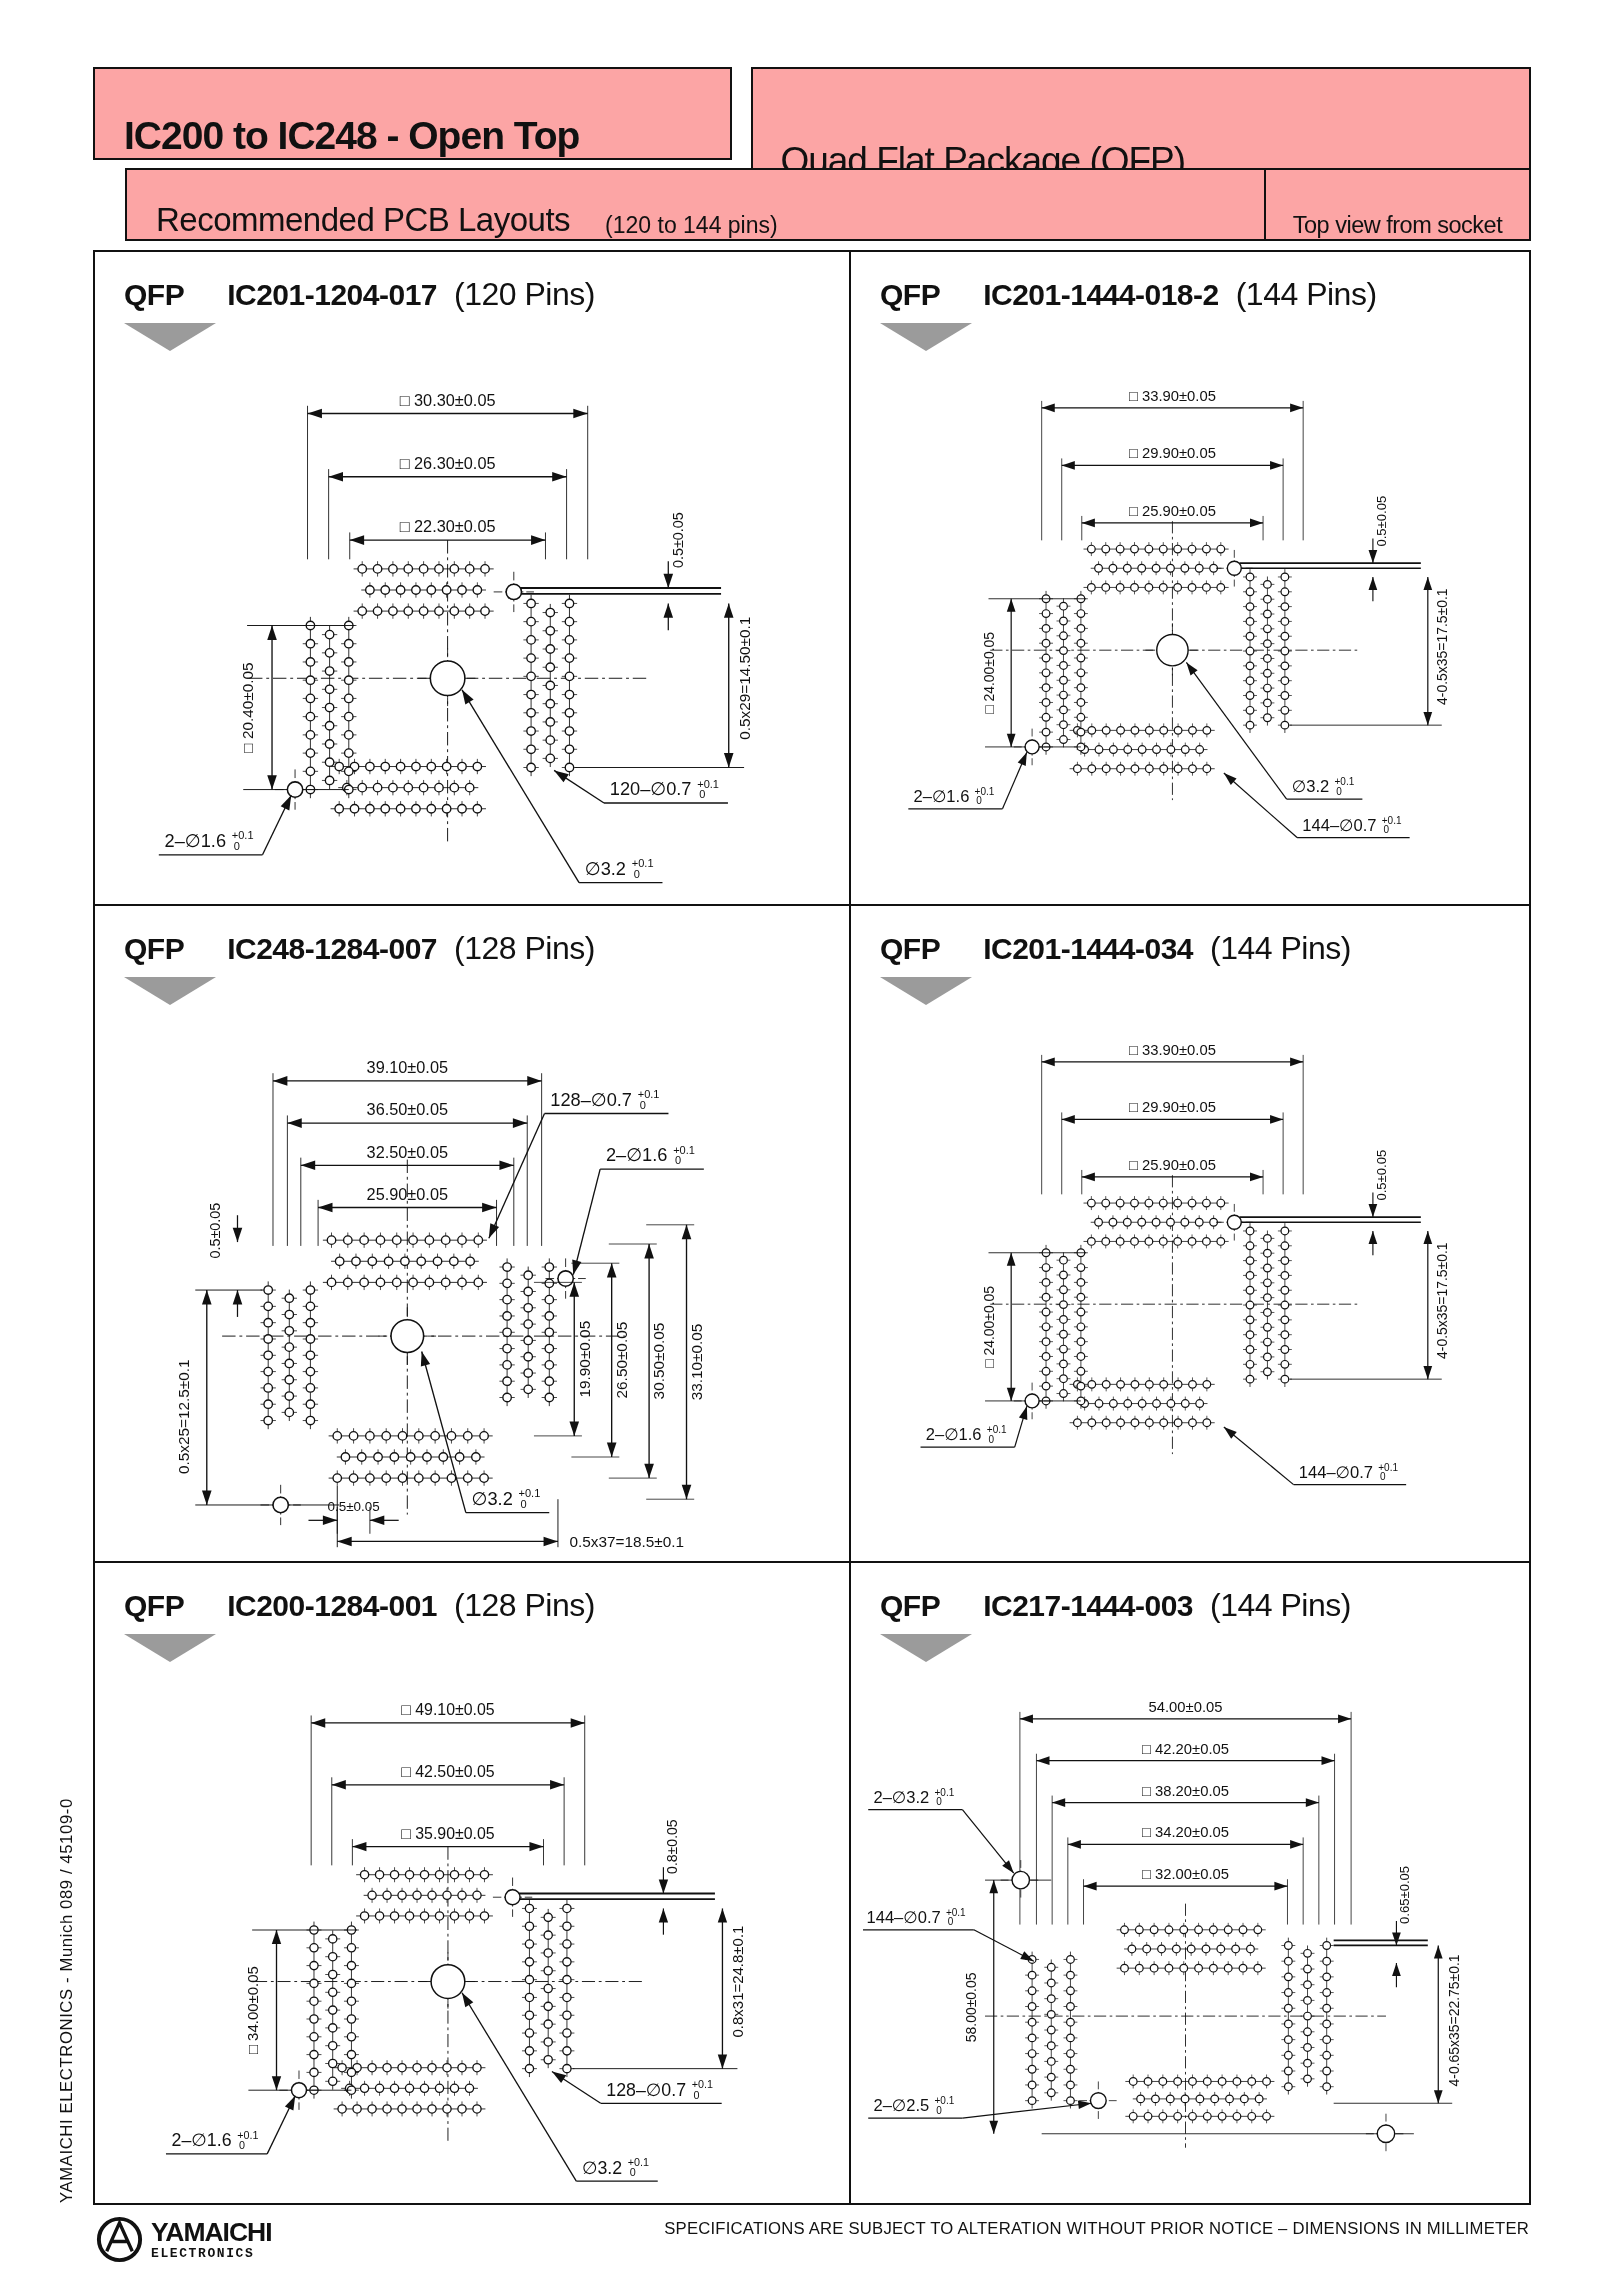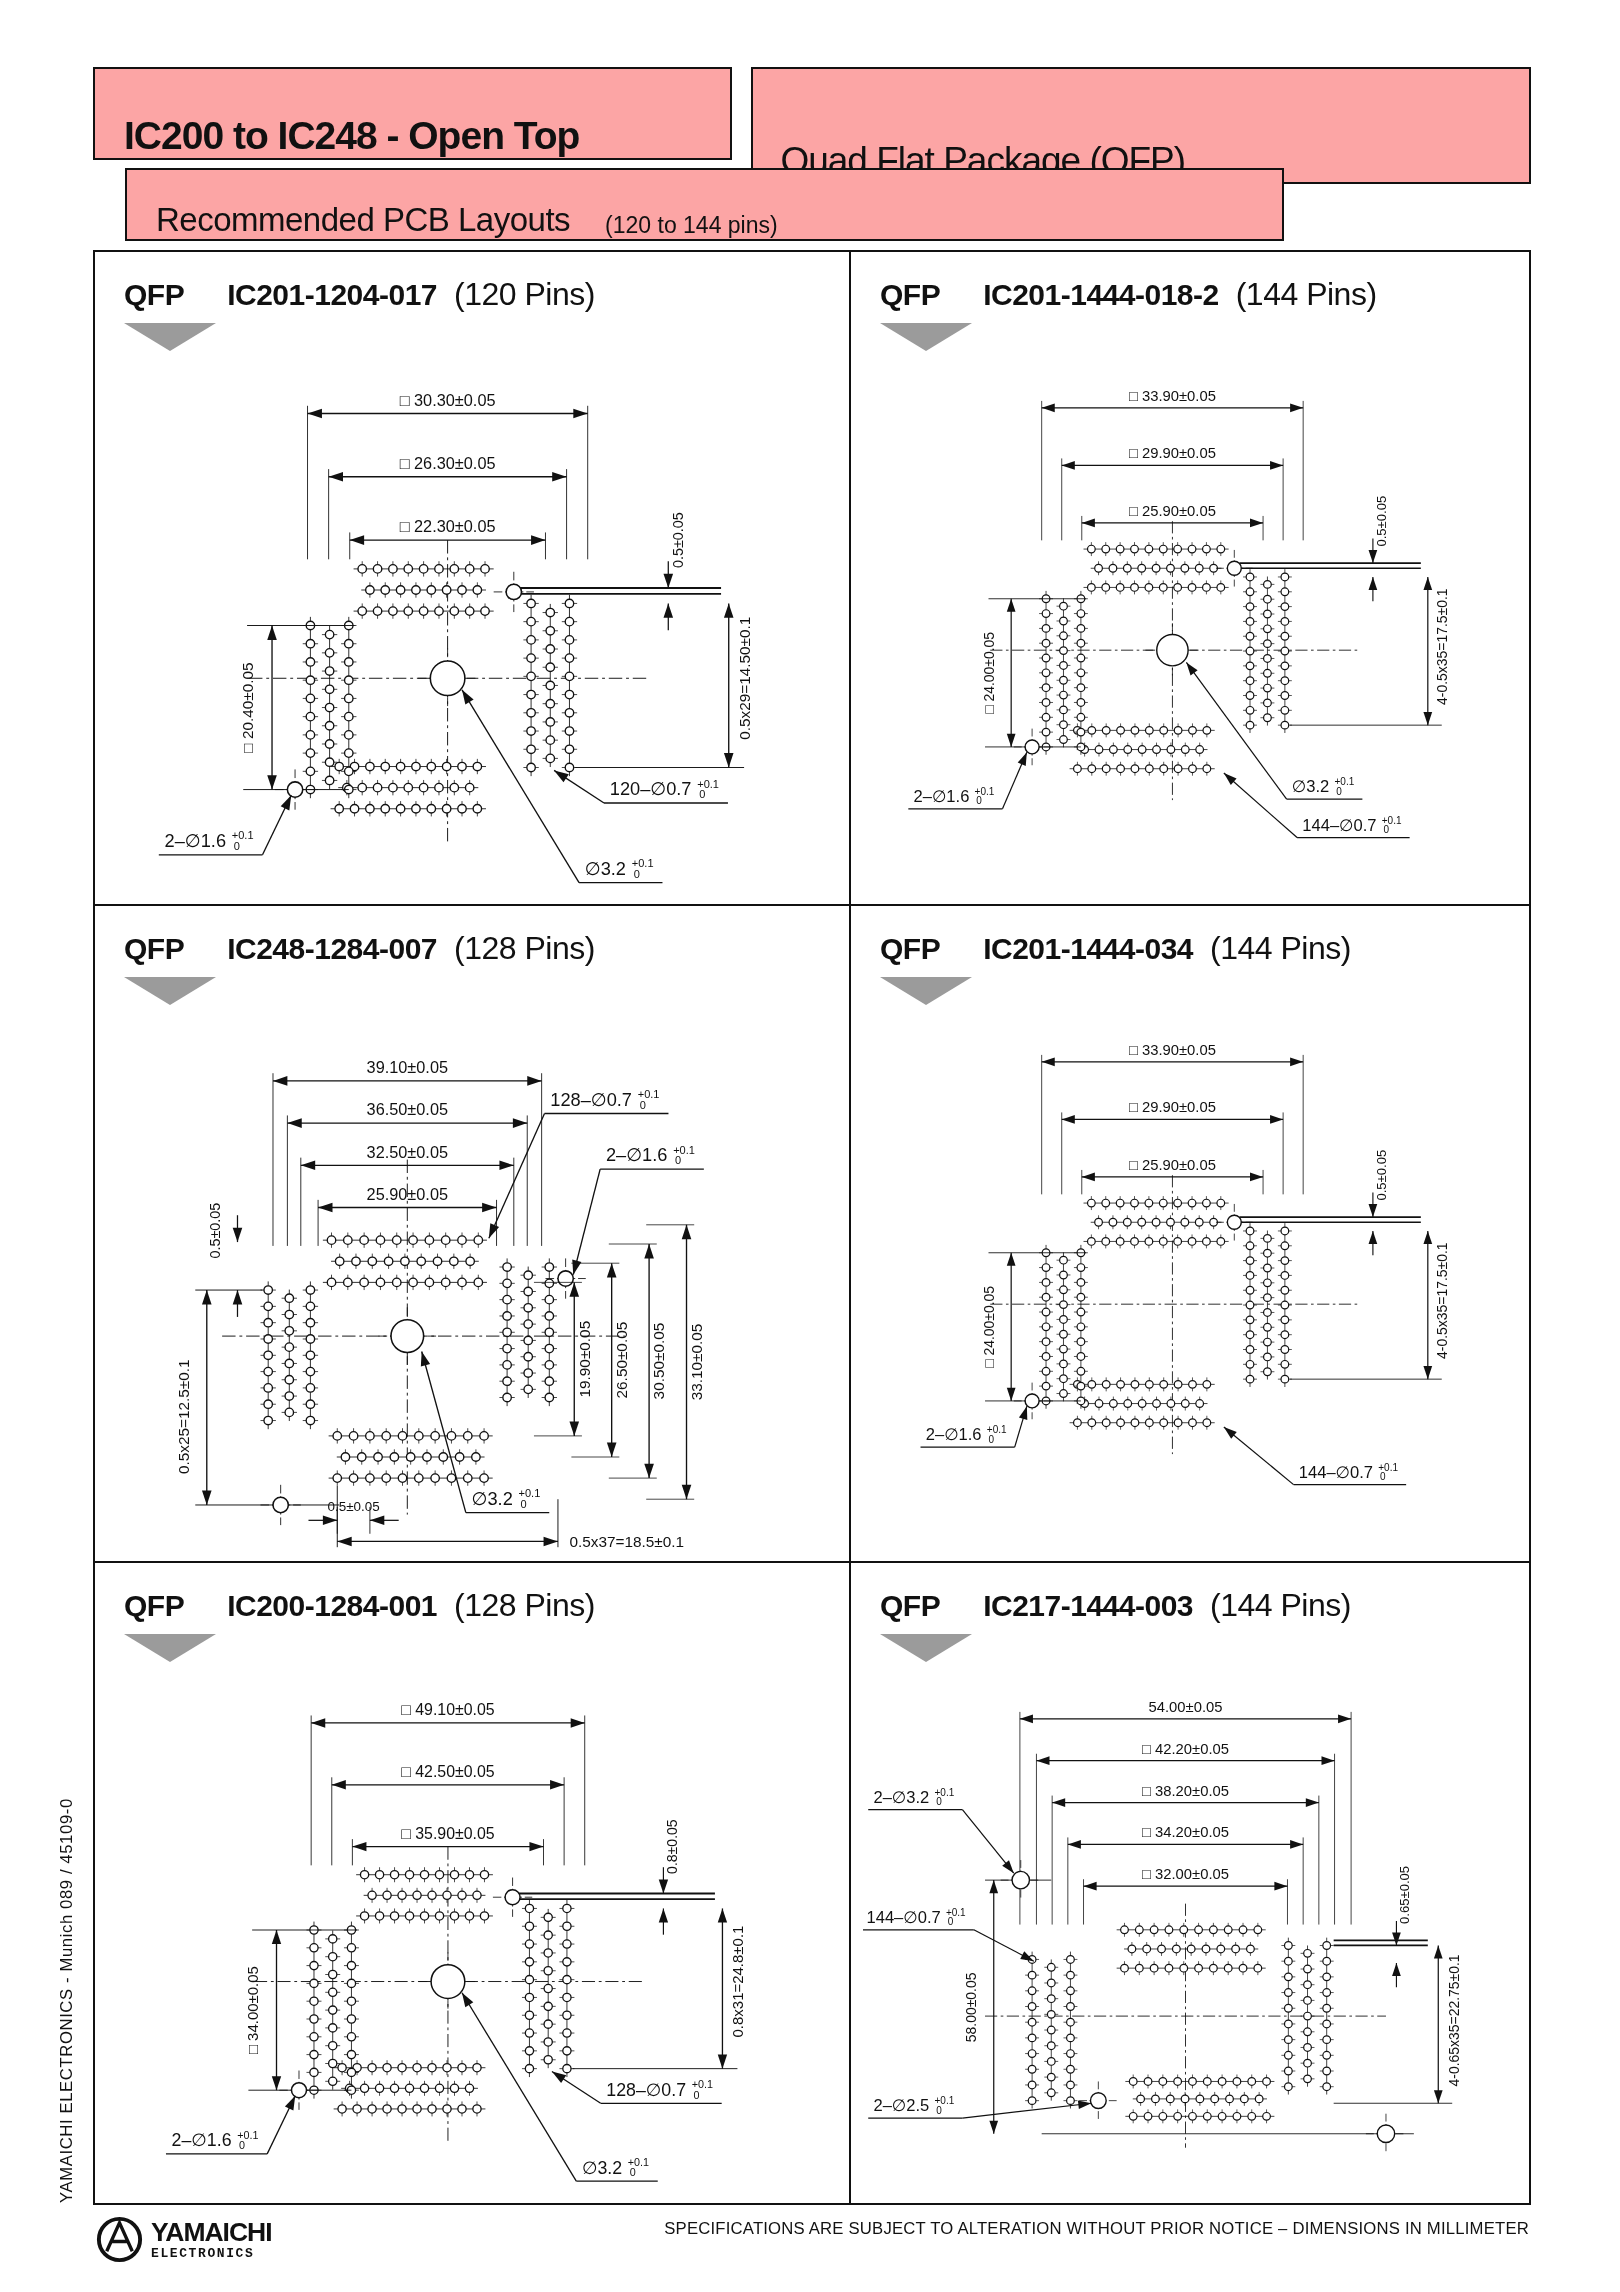--- a/index.html
+++ b/index.html
@@ -50,20 +50,23 @@
   <div class="box" id="hdr-left">
     <span>IC200 to IC248  - Open Top</span>
   </div>
   <div class="box" id="hdr-right">
     <span>Quad Flat Package (QFP)</span>
   </div>
 
   <div class="box" id="sub-box">
     <span class="sub-main">Recommended PCB Layouts</span>
     <span class="sub-range">(120 to 144 pins)</span>
+  </div>
+  <div class="box" id="view-box">
+    <span>Top view from socket</span>
   </div>
 
   <div class="grid">
     <div class="cell">
       <div class="panel-title">
         <span class="pt-family">QFP</span>
         <span class="pt-part">IC201-1204-017</span>
         <span class="pt-pins">(120 Pins)</span>
       </div>
       <div class="tri"></div>

